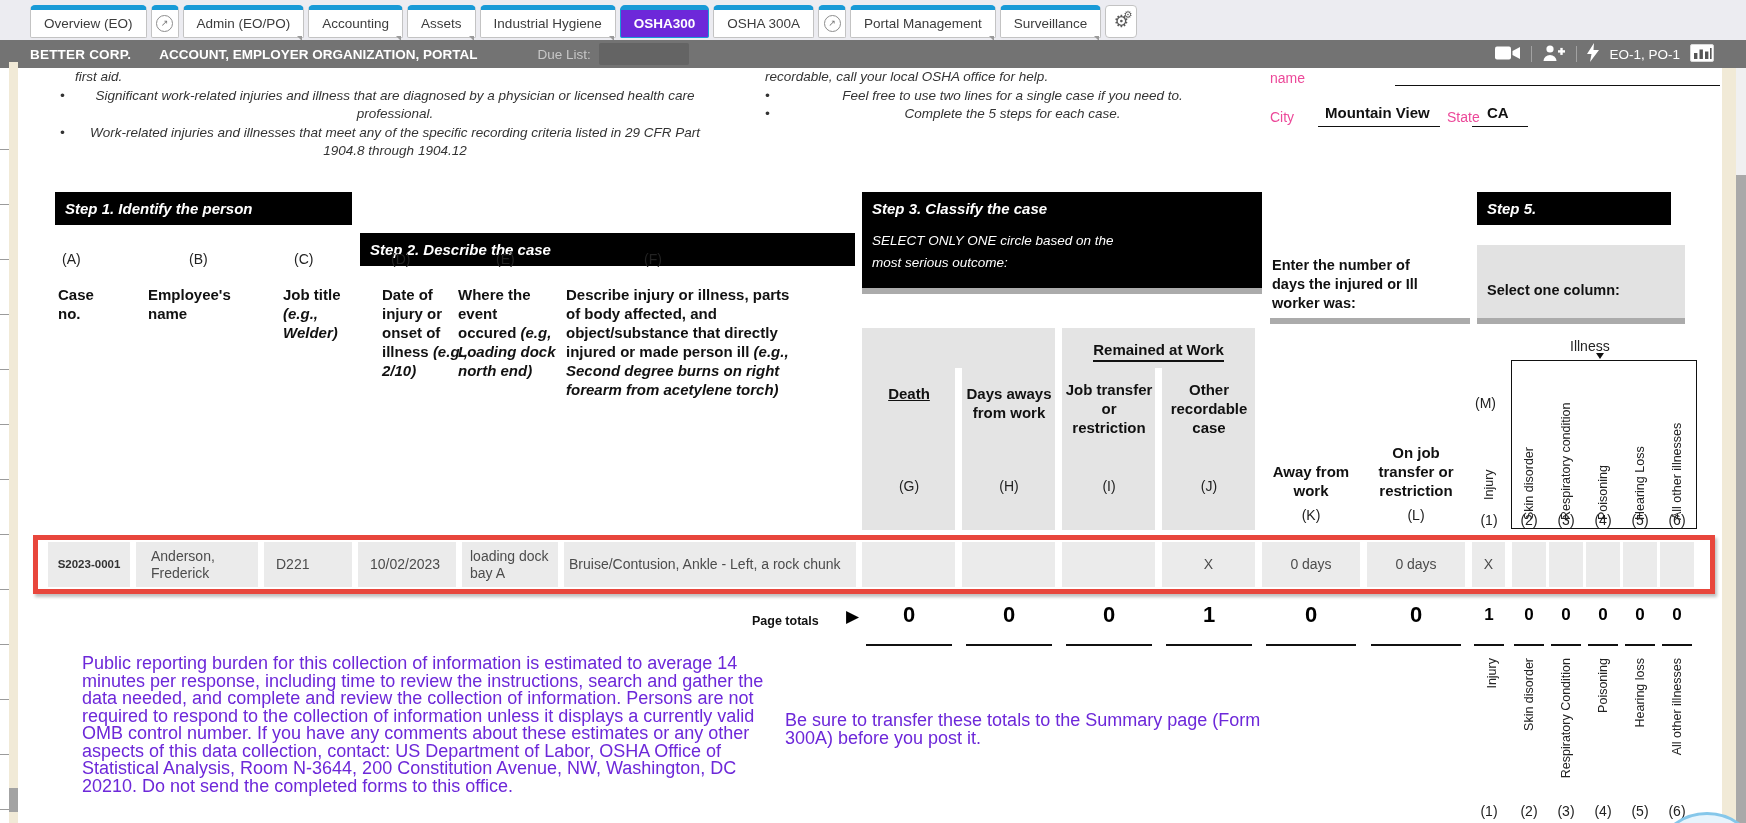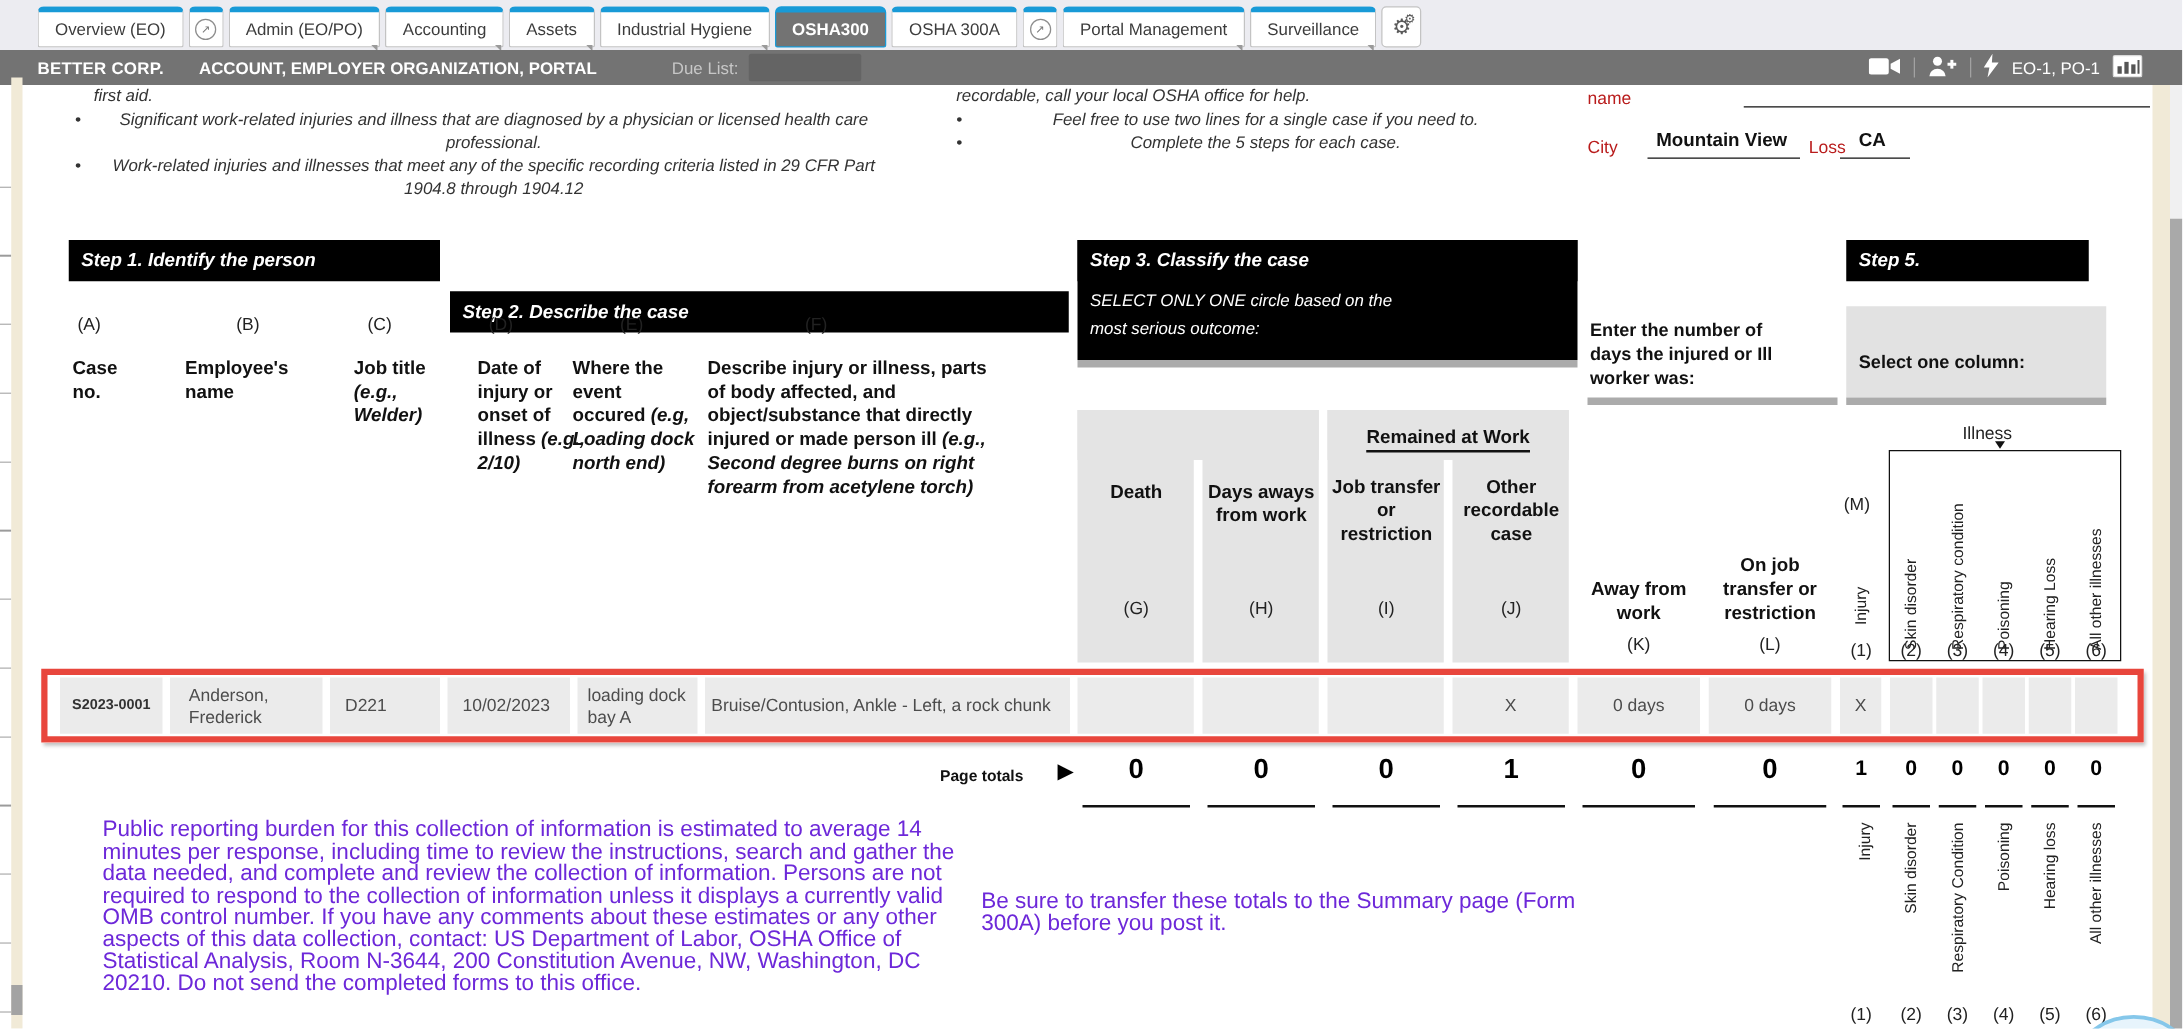--- a/index.html
+++ b/index.html
@@ -6,21 +6,21 @@
   #screen{position:relative;width:1746px;height:823px;overflow:hidden;background:#fff;
           font-family:"Liberation Sans",sans-serif;color:#222;}
   .abs{position:absolute;}
   
   .tabbar{position:absolute;left:0;top:0;width:1746px;height:40px;background:#ececf1;
           display:flex;align-items:flex-start;padding-top:5px;box-sizing:border-box;}
   .tabs{display:flex;gap:4px;margin-left:30px;}
   .tab{position:relative;background:#fff;border:1px solid #c3c3c3;border-top:5px solid #189ad7;
        border-radius:5px 5px 2px 2px;height:33px;line-height:27px;padding:0 13px;font-size:13.5px;
        color:#3c3c3c;box-sizing:border-box;white-space:nowrap;cursor:pointer;}
-  .tab.active{background:#737373;border-color:#189ad7;color:#fff;font-weight:bold;}
+  .tab.active{background:#6d28d9;border-color:#189ad7;color:#fff;font-weight:bold;}
   .tab.mark::after{content:"";position:absolute;right:1px;bottom:-4px;width:0;height:0;
        border-top:5px solid #9a9a9a;border-left:5px solid transparent;}
   .chip{position:relative;background:#fff;border:1px solid #c3c3c3;border-top:5px solid #189ad7;
        border-radius:5px 5px 2px 2px;height:33px;width:28px;box-sizing:border-box;cursor:pointer;
        display:flex;align-items:center;justify-content:center;}
   .chip .ring{width:15px;height:15px;border:1.4px solid #8d8d8d;border-radius:50%;color:#777;
        font-size:9px;line-height:15px;text-align:center;}
   .geartab{position:relative;background:#fff;border:1px solid #c3c3c3;border-radius:4px;height:33px;
        width:32px;box-sizing:border-box;cursor:pointer;display:flex;align-items:center;justify-content:center;}
   .gearglyph{font-size:17px;color:#5a5a5a;line-height:17px;}
@@ -40,21 +40,21 @@
      repeating-linear-gradient(to bottom,#fff 0 54px,#9b9b9b 54px 55px);background-position:0 27px;}
   .beigeL{position:absolute;left:9px;top:62px;width:9px;height:761px;background:#f1ead7;}
   .beigeL-grab{position:absolute;left:9px;top:788px;width:9px;height:24px;background:#a3a3a3;}
   .beigeR{position:absolute;left:1722px;top:68px;width:14px;height:755px;background:#f1ead7;}
   .sbtrack{position:absolute;left:1736px;top:68px;width:10px;height:755px;background:#f0f0f1;}
   .sbthumb{position:absolute;left:1736px;top:175px;width:10px;height:648px;background:#a9a9a9;cursor:pointer;}
   
   .intro{font-style:italic;font-size:13.5px;line-height:18.5px;color:#333;}
   .ibull{position:relative;padding-left:15px;text-align:center;}
   .ibull::before{content:"\2022";position:absolute;left:0;top:0;}
-  .flabel{font-size:14px;color:#b91c1c;}
+  .flabel{font-size:14px;color:#ec4899;}
   .fval{font-size:15px;font-weight:bold;color:#111;}
   .fline{position:absolute;height:0;border-bottom:1.5px solid #111;}
   
   .stepbar{position:absolute;background:#000;color:#fff;font-style:italic;font-weight:bold;
        font-size:15px;line-height:33px;padding-left:10px;box-sizing:border-box;height:33px;}
   .stepnote-w{color:#fff;font-style:italic;font-size:13.5px;line-height:22px;}
   .shadowbar{position:absolute;height:6px;background:#ababab;}
   .hdr{font-weight:bold;font-size:15px;color:#111;line-height:19px;}
   .ex{font-weight:bold;font-style:italic;}
   .letter{font-size:14px;color:#222;}
@@ -164,21 +164,21 @@
     <div>recordable, call your local OSHA office for help.</div>
     <div class="ibull">Feel free to use two lines for a single case if you need to.</div>
     <div class="ibull">Complete the 5 steps for each case.</div>
   </div>
 
   <span class="abs flabel" style="left:1270px;top:70px;">name</span>
   <div class="fline" style="left:1395px;top:85px;width:325px;"></div>
   <span class="abs flabel" style="left:1270px;top:109px;">City</span>
   <span class="abs fval" style="left:1325px;top:104px;">Mountain View</span>
   <div class="fline" style="left:1318px;top:126px;width:122px;"></div>
-  <span class="abs flabel" style="left:1447px;top:109px;">Loss</span>
+  <span class="abs flabel" style="left:1447px;top:109px;">State</span>
   <span class="abs fval" style="left:1487px;top:104px;">CA</span>
   <div class="fline" style="left:1472px;top:126px;width:56px;"></div>
 
   <div class="stepbar" style="left:55px;top:192px;width:297px;">Step 1. Identify the person</div>
   <div class="stepbar" style="left:360px;top:200px;width:495px;margin-top:33px;">Step 2. Describe the case</div>
   <div class="abs" style="left:862px;top:192px;width:400px;height:96px;background:#000;">
     <div class="stepbar" style="left:0;top:0;width:400px;">Step 3. Classify the case</div>
     <div class="stepnote-w abs" style="left:10px;top:38px;width:260px;">SELECT ONLY ONE circle based on the most serious outcome:</div>
   </div>
   <div class="shadowbar" style="left:862px;top:288px;width:400px;"></div>
@@ -222,21 +222,21 @@
   <div class="grycol" style="left:962px;top:328px;width:93px;height:202px;"></div>
   <div class="grycol" style="left:1062px;top:328px;width:93px;height:202px;"></div>
   <div class="grycol" style="left:1162px;top:328px;width:93px;height:202px;"></div>
   <div class="grycol" style="left:862px;top:328px;width:193px;height:40px;"></div>
   <div class="grycol" style="left:1062px;top:328px;width:193px;height:40px;"></div>
 
   <div class="abs hdr ital ctr" style="left:1062px;top:340px;width:193px;">
     <span style="border-bottom:2px solid #111;padding-bottom:2px;">Remained at Work</span>
   </div>
 
-  <div class="abs hdr ctr" style="left:864px;top:384px;width:90px;">Death</div>
+  <div class="abs hdr ctr" style="left:864px;top:384px;width:90px;text-decoration:underline;">Death</div>
   <div class="abs hdr ctr" style="left:964px;top:384px;width:90px;">Days aways from work</div>
   <div class="abs hdr ctr" style="left:1064px;top:380px;width:90px;">Job transfer or restriction</div>
   <div class="abs hdr ctr" style="left:1164px;top:380px;width:90px;">Other recordable case</div>
 
   <span class="abs letter ctr" style="left:864px;top:478px;width:90px;">(G)</span>
   <span class="abs letter ctr" style="left:964px;top:478px;width:90px;">(H)</span>
   <span class="abs letter ctr" style="left:1064px;top:478px;width:90px;">(I)</span>
   <span class="abs letter ctr" style="left:1164px;top:478px;width:90px;">(J)</span>
 
   <div class="abs hdr ctr" style="left:1262px;top:462px;width:98px;">Away from work</div>

